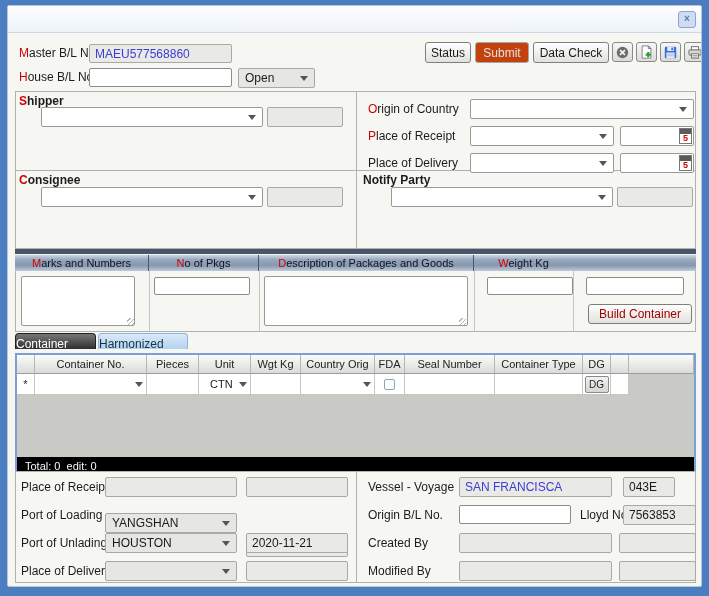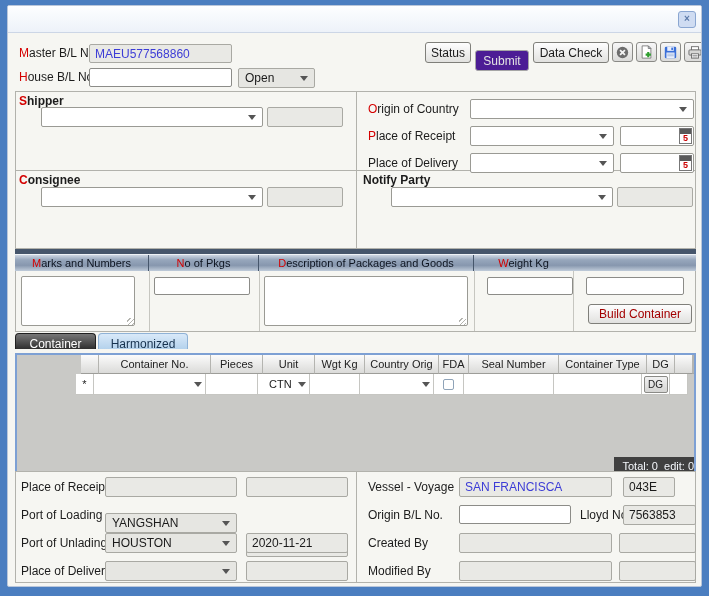--- a/index.html
+++ b/index.html
@@ -36,21 +36,21 @@
   .combo{position:absolute;background:#fff;border:1px solid #9a9a94;border-radius:2px;
     display:flex;align-items:center;justify-content:space-between;padding:0 6px;
     font-size:12px;color:#1a1a1a;box-sizing:border-box;white-space:nowrap;}
   .combo.gray{background:#e6e6e2;border-color:#a9a9a3;}
   .arr{width:0;height:0;border-left:4px solid transparent;border-right:4px solid transparent;
     border-top:5px solid #555;flex:0 0 auto;}
 
   .btn{position:absolute;background:linear-gradient(#fefefe,#e1e1df);border:1px solid #7f7f7a;
     border-radius:3px;font-size:12px;color:#1a1a1a;text-align:center;font-family:inherit;
     box-sizing:border-box;display:flex;align-items:center;justify-content:center;cursor:default;}
-  .btn.disabled{background:#4c1d95;color:#e3e3e3;border-color:#a6a6a6;margin-top:8px;}
+  .btn.disabled{background:#c2410c;color:#e3e3e3;border-color:#a6a6a6;}
   .btn.red{color:#a30000;font-weight:normal;}
   .iconbtn{position:absolute;width:21px;height:20px;background:linear-gradient(#f7f7f7,#dbdbd9);
     border:1px solid #8a8a86;border-radius:3px;display:flex;align-items:center;justify-content:center;
     box-sizing:border-box;}
 
   .panel{position:absolute;border:1px solid #b2b2ac;background:#f6f6f2;box-sizing:border-box;}
   .vsep{position:absolute;width:1px;background:#b2b2ac;}
   .hsep{position:absolute;height:1px;background:#b2b2ac;}
 
   .goods-topbar{position:absolute;background:#46566b;}
@@ -64,36 +64,36 @@
     background:#f6f6f2;border:1px solid #b2b2ac;border-top:none;box-sizing:border-box;}
   .goods-body .gc{border-right:1px solid #c6c6c0;}
   .goods-body .gc:last-child{border-right:none;}
 
   textarea.ta{position:absolute;background:#fff;border:1px solid #9a9a94;border-radius:2px;
     resize:none;font-family:inherit;font-size:12px;box-sizing:border-box;outline:none;}
   .rhandle{position:absolute;width:7px;height:7px;
     background:repeating-linear-gradient(135deg,transparent 0 2px,#b5b5b0 2px 3px);}
 
   .tab{position:absolute;height:16px;border-radius:4px 4px 0 0;font-size:12px;
-    text-align:center;line-height:20px;box-sizing:border-box;cursor:default;}
+    line-height:20px;box-sizing:border-box;cursor:default;}
   .tab.active{background:linear-gradient(#787878,#2f2f2f);color:#fff;border:1px solid #202020;border-bottom:none;}
   .tab.inactive{background:linear-gradient(#d9e9f9,#b4d2ec);color:#17324e;border:1px solid #8fb2d6;border-bottom:none;}
 
   .grid{position:absolute;border:2px solid #7da0d4;background:#c9c9c6;
     display:flex;flex-direction:column;box-sizing:border-box;}
   .gcols{display:grid;grid-template-columns:18px 112px 52px 52px 50px 74px 30px 90px 88px 28px 18px 1fr;}
   .grid-head{height:19px;background:linear-gradient(#fbfbfb,#d9d9d7);flex:0 0 auto;}
   .grid-head .c{border-right:1px solid #b4b4b0;border-bottom:1px solid #9d9d99;
     font-size:11px;color:#222;text-align:center;line-height:18px;white-space:nowrap;overflow:hidden;}
   .grid-row{height:21px;flex:0 0 auto;}
   .grid-row .c{background:#fff;border-right:1px solid #c6c6c2;border-bottom:1px solid #c6c6c2;
     display:flex;align-items:center;font-size:11px;color:#222;padding:0 3px;box-sizing:border-box;overflow:hidden;}
   .grid-row .c.nofill{background:transparent;border:none;}
   .grid-fill{flex:1 1 auto;}
-  .grid-foot{height:19px;background:#404040;color:#f4f7fb;font-size:11px;line-height:19px;
+  .grid-foot{height:19px;background:#000000;color:#f4f7fb;font-size:11px;line-height:19px;
     padding-left:8px;white-space:pre;flex:0 0 auto;}
 
   .cb{width:11px;height:11px;background:#fff;border:1px solid #8fa3b8;border-radius:2px;box-sizing:border-box;}
   .dgbtn{width:24px;height:17px;background:linear-gradient(#f1f1f1,#d5d5d3);border:1px solid #8a8a86;
     border-radius:2px;font-size:10px;line-height:15px;text-align:center;color:#222;box-sizing:border-box;}
 
   .datefld{position:absolute;background:#fff;border:1px solid #9a9a94;border-radius:2px;
     display:flex;align-items:center;justify-content:flex-end;padding:0 1px;box-sizing:border-box;}
   .cal{width:13px;height:16px;border:1px solid #777;background:#fff;display:block;box-sizing:border-box;}
   .cal-top{display:block;height:5px;background:#5a5a5a;}
@@ -229,21 +229,21 @@
   <input class="txt" style="left: 146px; top: 271px; width: 96px; height: 18px;" value="">
   <textarea class="ta" style="left: 256px; top: 270px; width: 204px; height: 50px;"></textarea>
   <div class="rhandle" style="left:451px;top:312px;"></div>
   <input class="txt" style="left: 479px; top: 271px; width: 86px; height: 18px;" value="">
   <input class="txt" style="left: 578px; top: 271px; width: 98px; height: 18px;" value="">
   <div class="btn red" style="left:580px;top:298px;width:104px;height:20px;">Build Container</div>
 
   <div class="tab active" style="left:7px;top:327px;width:81px;">Container</div>
   <div class="tab inactive" style="left:90px;top:327px;width:90px;">Harmonized</div>
 
-  <div class="grid" style="left:7px;top:347px;width:681px;height:125px;align-items:flex-end;">
+  <div class="grid" style="left:7px;top:347px;width:681px;height:125px;">
     <div class="gcols grid-head">
       <div class="c"></div>
       <div class="c">Container No.</div>
       <div class="c">Pieces</div>
       <div class="c">Unit</div>
       <div class="c">Wgt Kg</div>
       <div class="c">Country Orig</div>
       <div class="c">FDA</div>
       <div class="c">Seal Number</div>
       <div class="c">Container Type</div>

